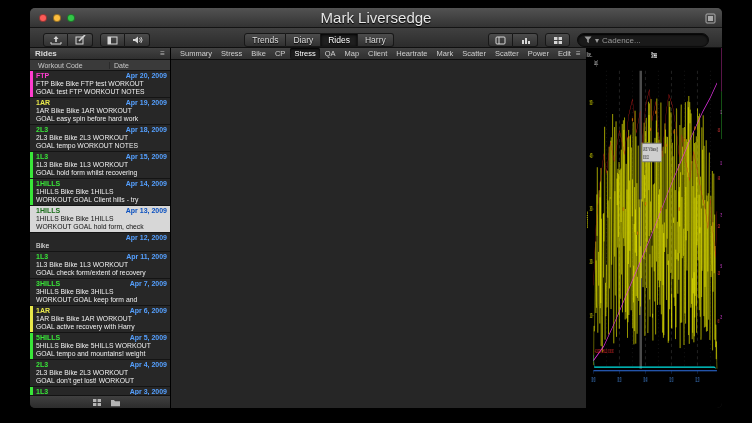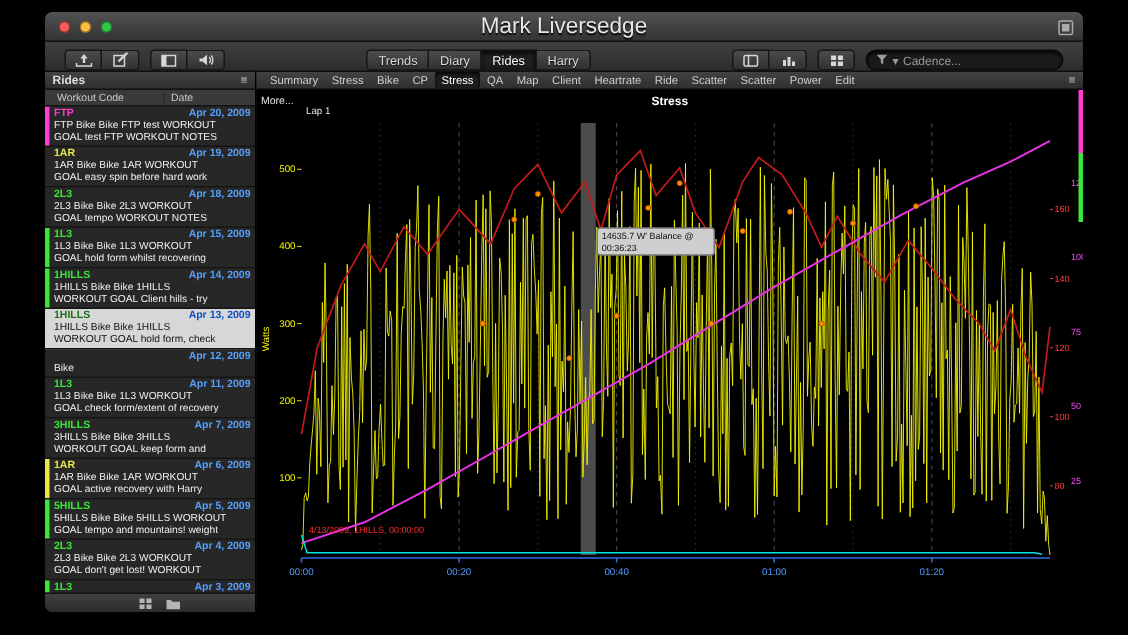--- a/index.html
+++ b/index.html
@@ -33,21 +33,21 @@
 .row.selected{background:#d7d7d7}
 .bar{width:3px;flex:none;background:transparent}
 .rowbody{flex:1;padding:1px 3px 1px 3px;overflow:hidden}
 .l1{display:flex;justify-content:space-between;font-size:7px;font-weight:bold;line-height:8px;white-space:nowrap}
 .code{color:#39e639}
 .date{color:#55a0ff}
 .selected .date{color:#0a50c0}
 .l2{font-size:6.8px;color:#efefef;line-height:8px;white-space:nowrap;overflow:hidden}
 .selected .l2{color:#111}
 .sb-foot{height:13px;background:linear-gradient(#404040,#2c2c2c);border-top:1px solid #131313;display:flex;align-items:center;gap:8px;padding-left:62px}
-.main{flex:1;display:flex;flex-direction:column;min-width:0}
+.main{flex:1;display:flex;flex-direction:row;min-width:0}
 .viewtabs{height:12px;background:linear-gradient(#424242,#2f2f2f);display:flex;align-items:center;font-size:7.5px;color:#cfcfcf;padding:0 5px;gap:1px;border-bottom:1px solid #0c0c0c}
 .vtab{padding:0 4px;border-radius:2px;line-height:11px}
 .vtab.active{background:#1c1c1c;color:#fff;box-shadow:inset 0 1px 2px #000}
 .viewtabs .ham{margin-left:auto;font-size:8px;color:#bbb}
 .chart{flex:1;position:relative;background:#000}
 .chart svg{position:absolute;left:0;top:0;width:100%;height:100%}
 </style>
 </head>
 <body>
 
@@ -306,21 +306,21 @@
         <span id="view-tabs-items" style="display:flex;gap:1px">
             <span class="vtab">Summary</span>
             <span class="vtab">Stress</span>
             <span class="vtab">Bike</span>
             <span class="vtab">CP</span>
             <span class="vtab active">Stress</span>
             <span class="vtab">QA</span>
             <span class="vtab">Map</span>
             <span class="vtab">Client</span>
             <span class="vtab">Heartrate</span>
-            <span class="vtab">Ride</span>
+            <span class="vtab">Mark</span>
             <span class="vtab">Scatter</span>
             <span class="vtab">Scatter</span>
             <span class="vtab">Power</span>
             <span class="vtab">Edit</span>
           </span>
         <span class="ham">≡</span>
       </div>
       <div class="chart">
         <svg id="chart-svg" viewBox="0 0 551 348" preserveAspectRatio="none">
             <line x1="82.52631578947368" x2="82.52631578947368" y1="22" y2="310" stroke="#2c2c2c" stroke-dasharray="1,3" stroke-width="0.7"></line>

